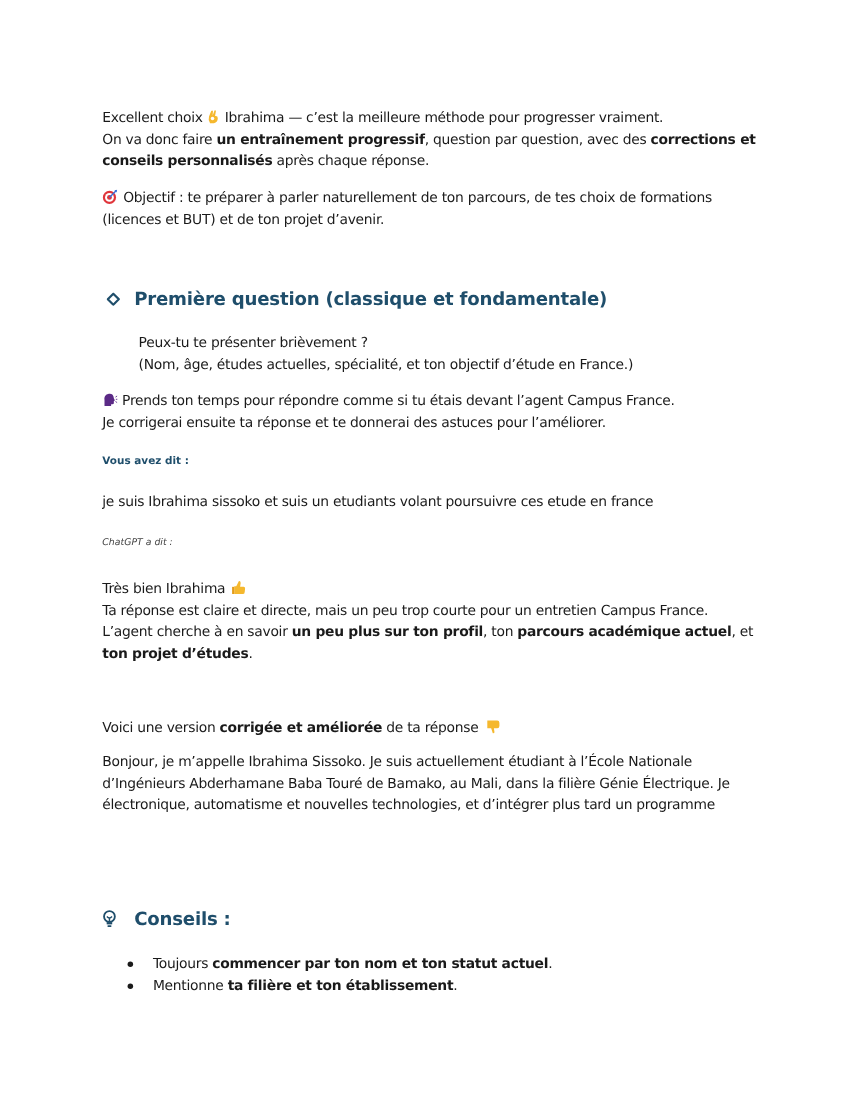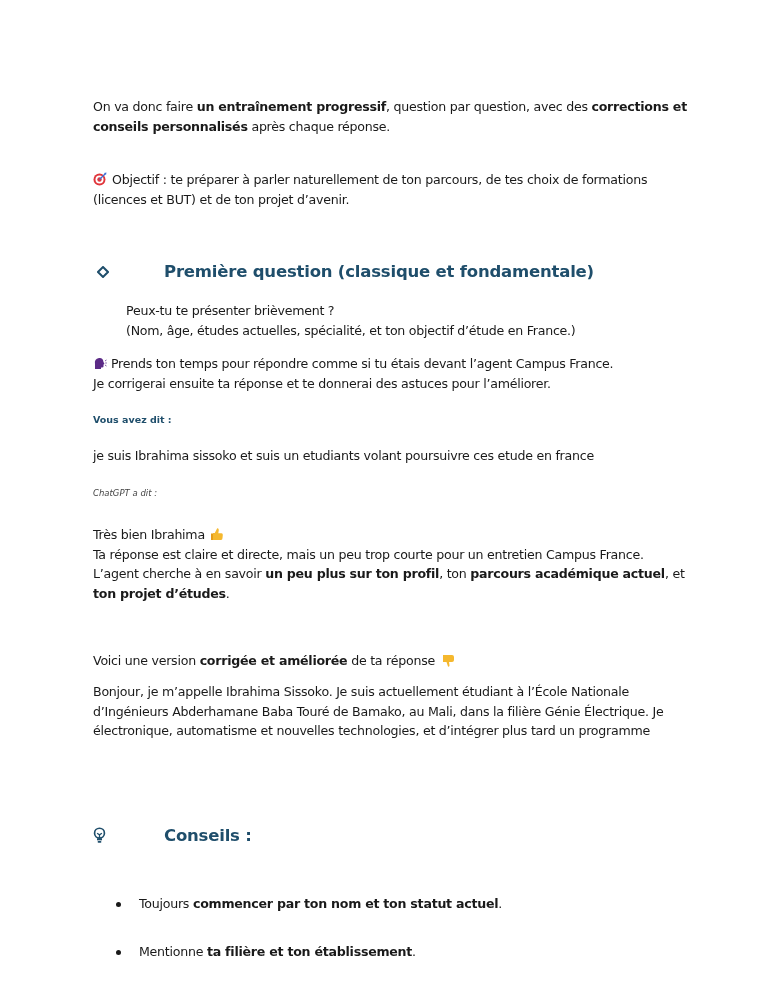--- a/index.html
+++ b/index.html
@@ -42,21 +42,20 @@
     .h2 {
       position: absolute;
       left: 0;
       font-size: 16.5px;
       font-weight: bold;
       color: #1f4e6b;
       letter-spacing: -0.2px;
       white-space: nowrap;
       display: flex;
       align-items: center;
-      gap: 42px;
     }
     .h2 .icon-wrap {
       display: inline-flex;
       width: 20px;
       margin-right: 9px;
       justify-content: center;
     }
     .label-small {
       position: absolute;
       left: 0;
@@ -80,38 +79,43 @@
       padding: 0;
       list-style: none;
       font-size: 12.6px;
       line-height: 19.5px;
       letter-spacing: -0.25px;
     }
     ul.tips li {
       position: relative;
       padding-left: 46px;
       white-space: nowrap;
-      margin-top: 28px;
     }
     ul.tips li .bullet {
       position: absolute;
       left: 23px;
       top: 8px;
       width: 5px;
       height: 5px;
       border-radius: 50%;
       background: #1a1a1a;
     }
   </style>
 </head>
 <body>
 
 <div class="page">
 
   <div class="p" style="top:97px;">
+    <span class="line">
+      <span>Excellent choix</span><span class="emoji"><svg viewBox="0 0 14 14" width="14" height="14">
+            <path d="M4 13 Q2 10 3 7 L5 2 Q6 1 6.6 2 L6.3 6 L8 1.5 Q9 1 9.3 2 L8.5 6.5 Q11 6 11 8.5 Q11 12 7.5 13 Z" fill="#f5b82e"></path>
+            <circle cx="6.2" cy="8.8" r="1.6" fill="#fff"></circle>
+          </svg></span><span>Ibrahima — c’est la meilleure méthode pour progresser vraiment.</span>
+    </span>
     <span class="line">
       <span> On va donc faire </span><b>un entraînement progressif</b><span>, question par question, avec des </span><b>corrections et</b>
     </span>
     <span class="line">
       <b>conseils personnalisés</b><span> après chaque réponse.</span>
     </span>
   </div>
 
   <div class="p" style="top:170px;">
     <span class="line">

